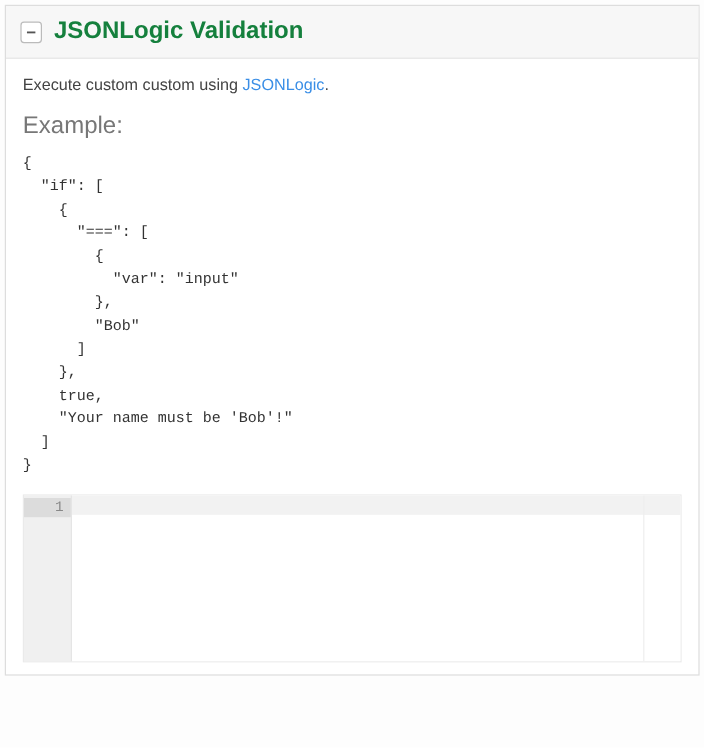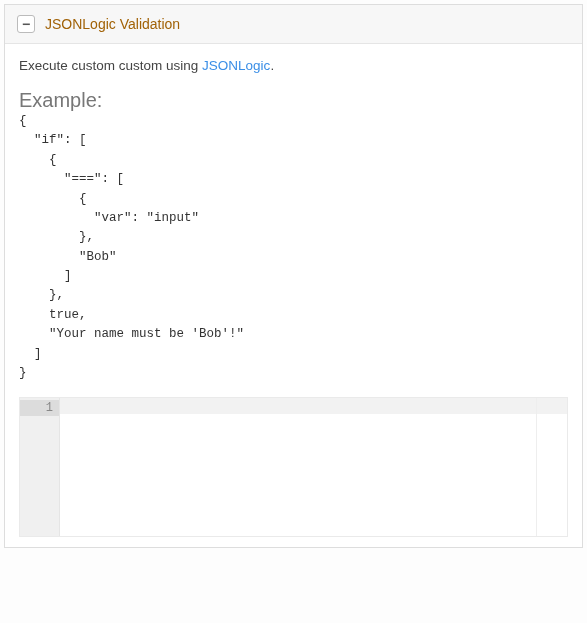--- a/index.html
+++ b/index.html
@@ -32,40 +32,41 @@
       display: flex;
       align-items: center;
       justify-content: center;
       cursor: pointer;
       color: #555;
       font-size: 14px;
       line-height: 1;
       font-weight: bold;
     }
     .panel-title {
-      font-size: 14px;
-      color: #a16207;
-      font-weight: 400;
+      font-size: 20px;
+      color: #15803d;
+      font-weight: 700;
     }
     .panel-body {
       padding: 14px 14px 10px 14px;
     }
     .desc {
       font-size: 13.5px;
       color: #444;
       margin-bottom: 16px;
     }
     .desc a {
       color: #3a8ee6;
       text-decoration: none;
     }
     .example-h {
       font-size: 20px;
       color: #777;
       font-weight: 400;
+      margin-bottom: 10px;
     }
     .code-example {
       font-family: "Courier New", Courier, monospace;
       font-size: 12.5px;
       color: #333;
       white-space: pre;
       line-height: 1.55;
       margin-bottom: 14px;
     }
     .editor {

